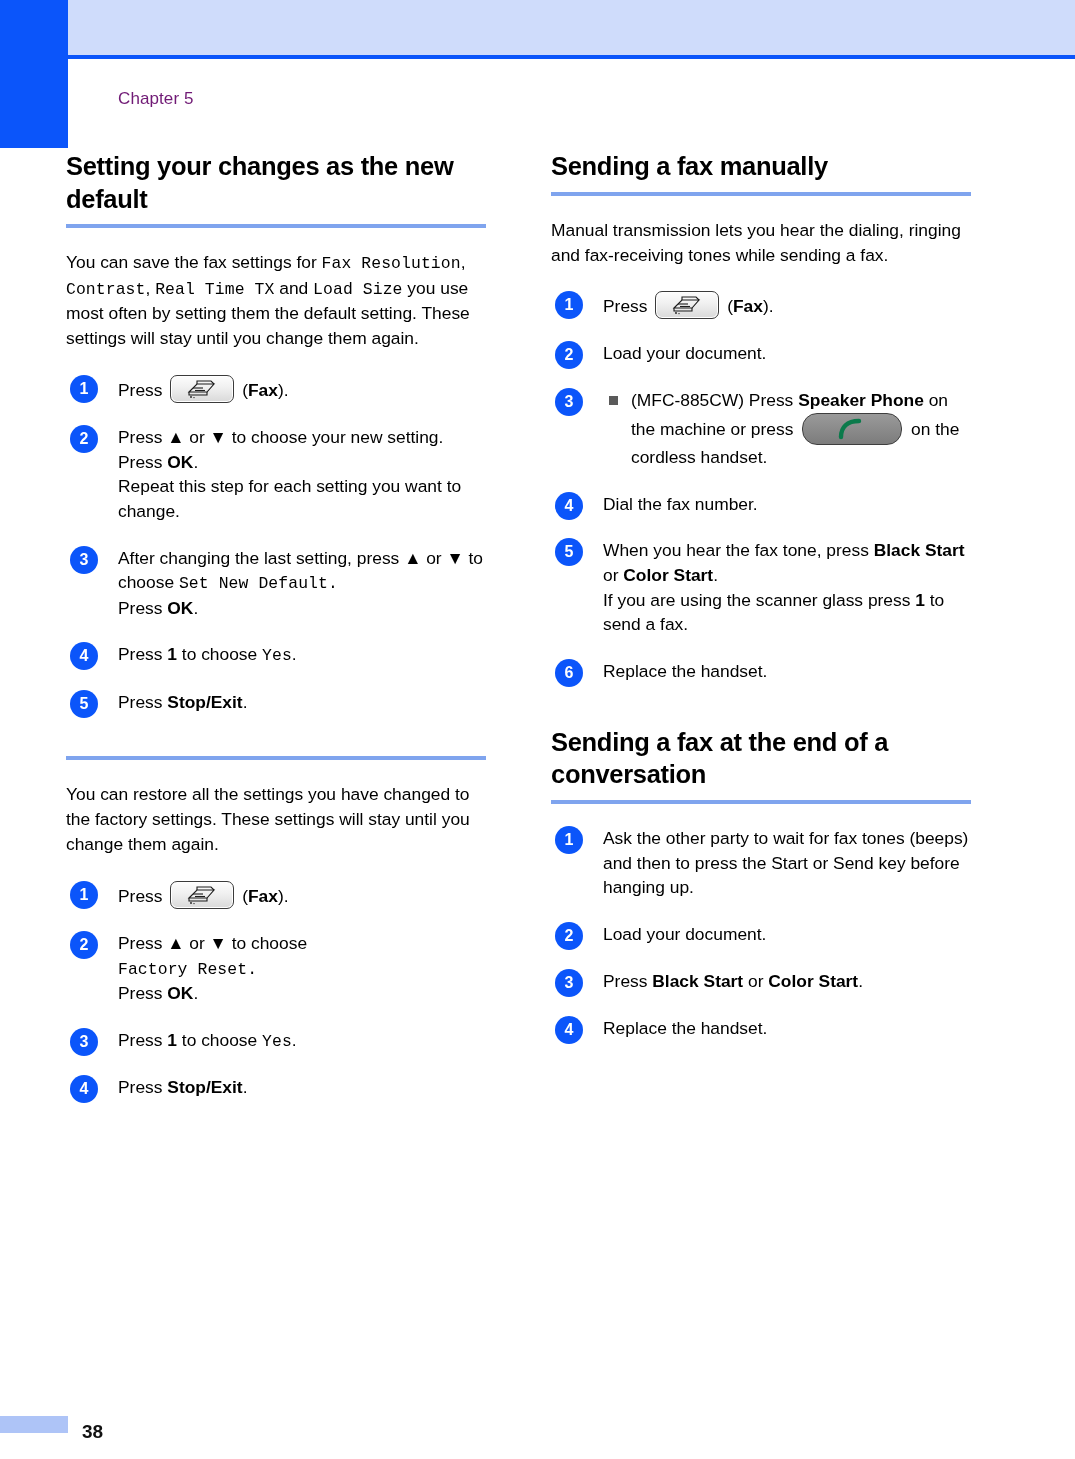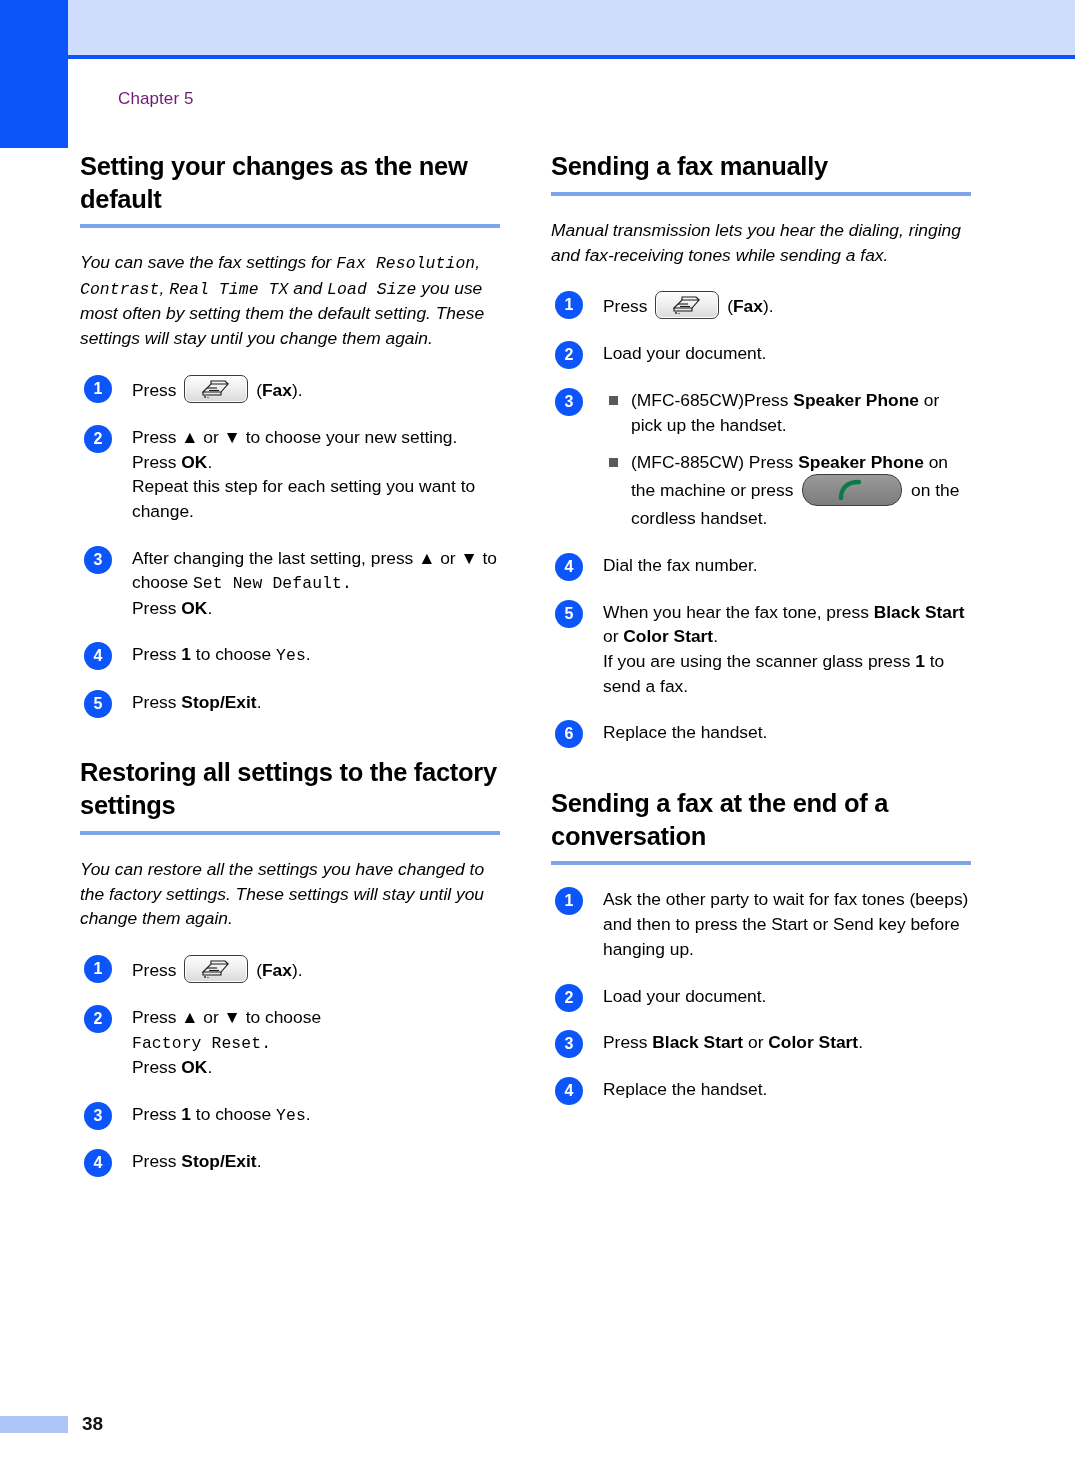--- a/index.html
+++ b/index.html
@@ -47,38 +47,38 @@
     height: 22px;
   }
   .footer-bar {
     position: absolute;
     left: 0; top: 3px;
     width: 68px; height: 17px;
     background: #aec4f7;
   }
   .page-number {
     position: absolute;
-    left: 82px; top: 0;
+    left: 82px; top: 8px;
     font-size: 19px;
     font-weight: bold;
     color: #111;
   }
 
   
   .content {
     position: absolute;
     left: 0; top: 150px;
     width: 1075px;
   }
   .col {
     position: absolute;
     top: 0;
     width: 420px;
   }
-  .col-left  { left: 80px; }
+  .col-left  { left: 66px; }
   .col-right { left: 551px; }
 
   
   h2.section-title {
     font-size: 25.5px;
     font-weight: bold;
     line-height: 1.28;
     margin: 0 0 9px 0;
     letter-spacing: -0.3px;
     color: #000;
@@ -88,21 +88,20 @@
     background: #7fa4ee;
     margin: 0 0 22px 0;
   }
   .section + .section { margin-top: 42px; }
 
   
   p.body {
     font-size: 17.4px;
     line-height: 1.43;
     margin: 0 0 24px 0;
-    font-style: italic;
   }
   .mono {
     font-family: "Liberation Mono", "DejaVu Sans Mono", monospace;
     font-size: 16.4px;
     letter-spacing: .1px;
   }
   b, strong { font-weight: bold; }
 
   
   .step {
@@ -224,21 +223,20 @@
         <span class="step-body"><span>Press </span><b>1</b><span> to choose </span><span class="mono">Yes</span><span>.</span></span>
       </div>
 
       <div class="step">
         <span class="step-badge">5</span>
         <span class="step-body"><span>Press </span><b>Stop/Exit</b><span>.</span></span>
       </div>
     </div>
 
     <div class="section">
-      <h2 class="section-title">Restoring all settings to the factory settings</h2>
       <div class="rule"></div>
       <p class="body">You can restore all the settings you have changed to the factory settings. These settings will stay until you change them again.</p>
 
       <div class="step">
         <span class="step-badge">1</span>
         <span class="step-body"><span>Press </span><span class="key-fax"><svg width="34" height="20" viewBox="0 0 34 20">
                 <g fill="none" stroke="#1b1b1b" stroke-width="1.1">
                   <path d="M4 13 L12 5 L29 5 L22 13 Z"></path>
                   <path d="M4 13 L4 16 L22 16 L22 13"></path>
                   <path d="M12 5 L12 2 L26 2 L29 5"></path>
@@ -291,21 +289,20 @@
 
       <div class="step">
         <span class="step-badge">2</span>
         <span class="step-body">Load your document.</span>
       </div>
 
       <div class="step">
         <span class="step-badge">3</span>
         <span class="step-body">
           <ul class="sub">
-            <li><span class="bullet"></span><span>(MFC-685CW)Press </span><b>Speaker Phone</b><span> or pick up the handset.</span></li>
             <li><span class="bullet"></span><span>(MFC-885CW) Press </span><b>Speaker Phone</b><span> on the machine or press </span><span class="key-phone"><svg width="32" height="22" viewBox="0 0 32 22">
                     <path d="M5 19 C5 9 11 3 23 3" fill="none" stroke="#0b7a4b" stroke-width="4.4" stroke-linecap="round"></path>
                   </svg></span><span> on the cordless handset.</span></li>
           </ul>
         </span>
       </div>
 
       <div class="step">
         <span class="step-badge">4</span>
         <span class="step-body">Dial the fax number.</span>

